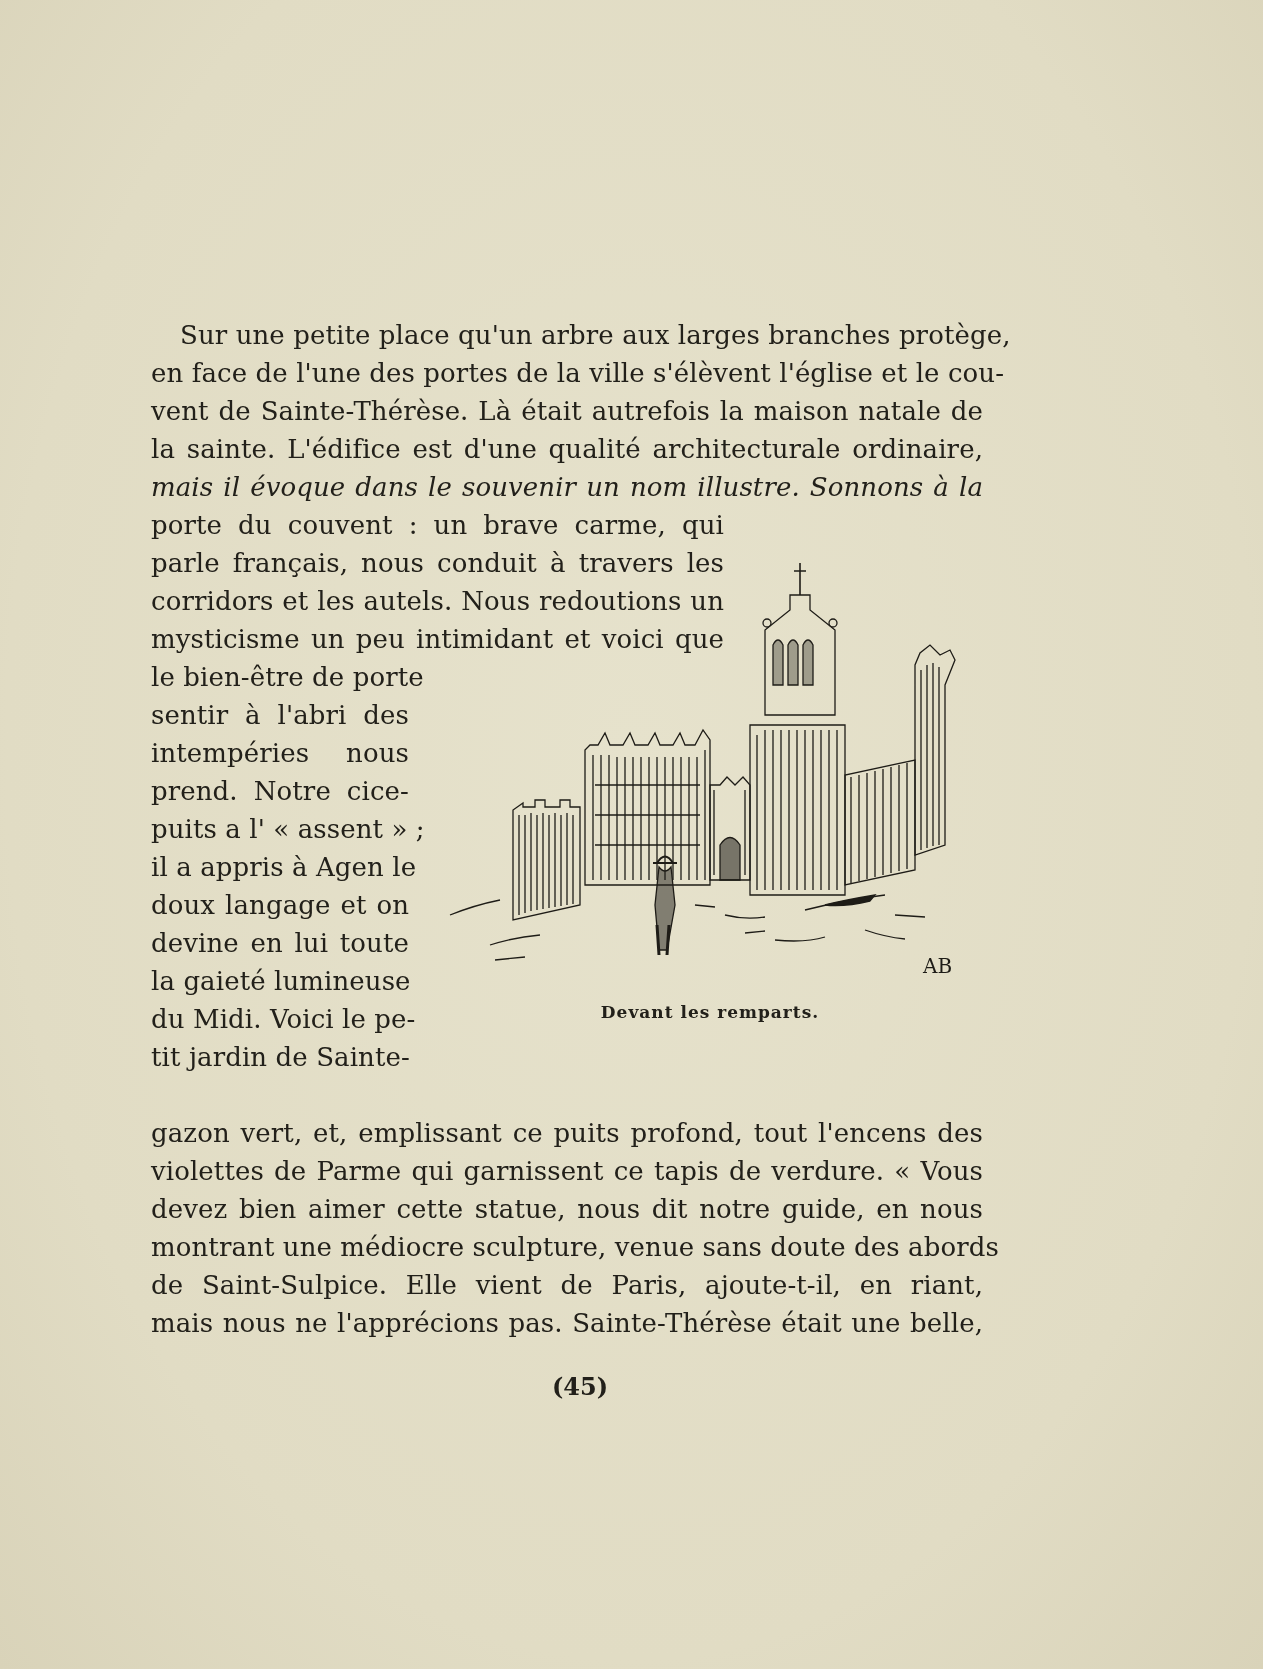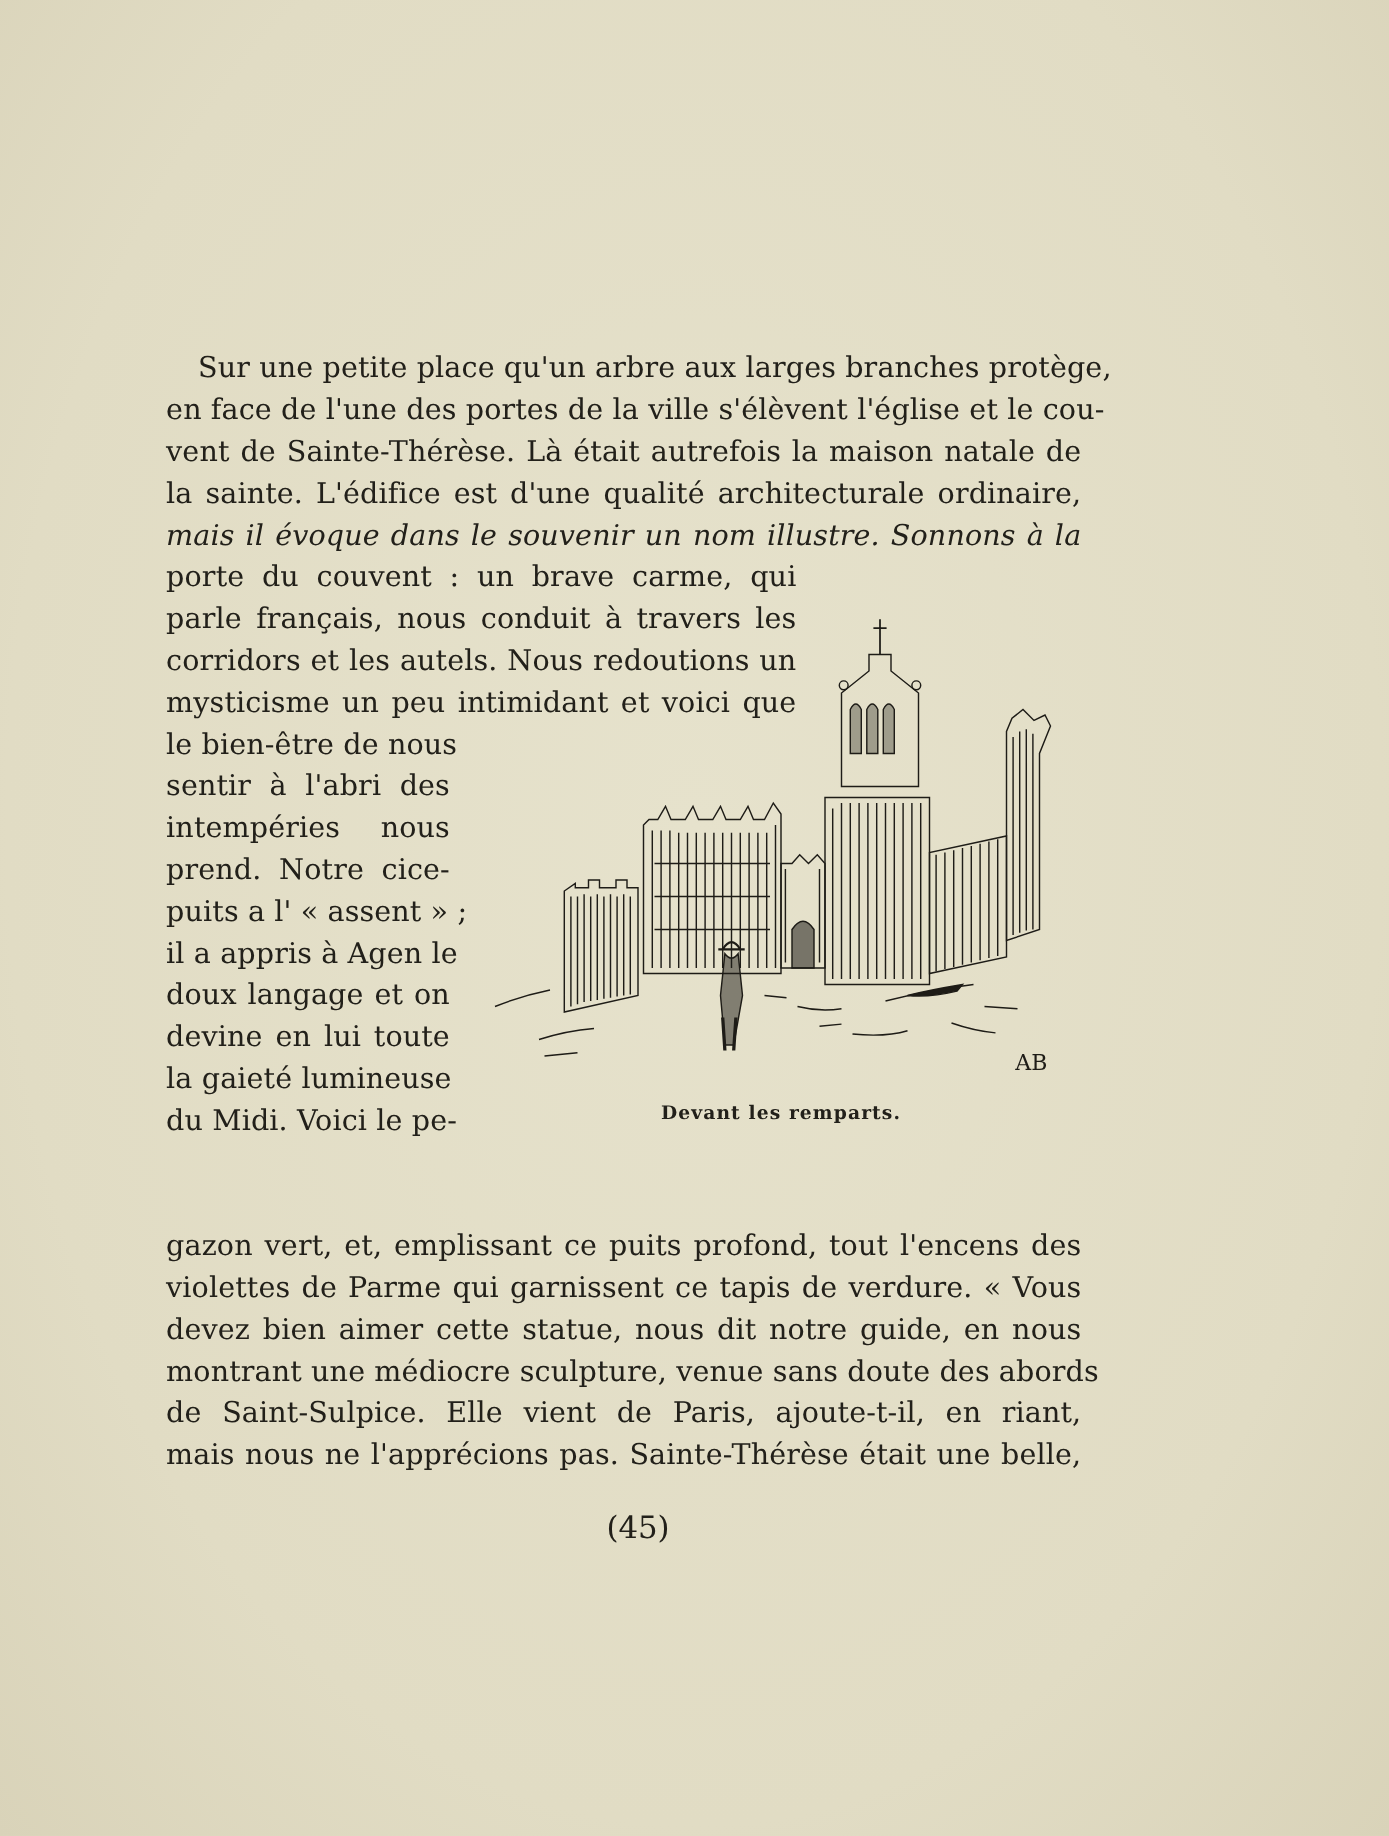--- a/index.html
+++ b/index.html
@@ -28,49 +28,50 @@
     .narrow { left: 151px; width: 258px; }
     .indent { left: 180px; width: 803px; }
     .illus { position: absolute; left: 445px; top: 545px; width: 545px; height: 450px; }
     .caption {
       position: absolute; left: 560px; top: 1002px; width: 300px;
       text-align: center; font-weight: bold;
       font-size: 17px; letter-spacing: 1px;
     }
     .pagenum {
       position: absolute; left: 520px; top: 1372px; width: 120px; text-align: center;
-      font-size: 28px; font-weight: normal;
+      font-size: 24px; font-weight: bold;
     }
   </style>
 </head>
 <body>
 
 <div class="page">
 
   <div class="line indent" style="top:316px;">Sur une petite place qu'un arbre aux larges branches protège,</div>
   <div class="line full" style="top:354px;">en face de l'une des portes de la ville s'élèvent l'église et le cou-</div>
   <div class="line full" style="top:392px;">vent de Sainte-Thérèse. Là était autrefois la maison natale de</div>
   <div class="line full" style="top:430px;">la sainte. L'édifice est d'une qualité architecturale ordinaire,</div>
   <div class="line full" style="top:468px;font-style:italic;">mais il évoque dans le souvenir un nom illustre. Sonnons à la</div>
 
   <div class="line mid" style="top:506px;">porte du couvent : un brave carme, qui</div>
   <div class="line mid" style="top:544px;">parle français, nous conduit à travers les</div>
   <div class="line mid" style="top:582px;">corridors et les autels. Nous redoutions un</div>
   <div class="line mid" style="top:620px;">mysticisme un peu intimidant et voici que</div>
 
-  <div class="line narrow" style="top:658px;">le bien-être de nous</div>
+  <div class="line narrow" style="top:658px;">le bien-être de porte</div>
   <div class="line narrow" style="top:696px;">sentir à l'abri des</div>
   <div class="line narrow" style="top:734px;">intempéries nous</div>
   <div class="line narrow" style="top:772px;">prend. Notre cice-</div>
   <div class="line narrow" style="top:810px;">puits a l' « assent » ;</div>
   <div class="line narrow" style="top:848px;">il a appris à Agen le</div>
   <div class="line narrow" style="top:886px;">doux langage et on</div>
   <div class="line narrow" style="top:924px;">devine en lui toute</div>
   <div class="line narrow" style="top:962px;">la gaieté lumineuse</div>
   <div class="line narrow" style="top:1000px;">du Midi. Voici le pe-</div>
+  <div class="line narrow" style="top:1038px;">tit jardin de Sainte-</div>
 
   <div class="line full" style="top:1114px;">gazon vert, et, emplissant ce puits profond, tout l'encens des</div>
   <div class="line full" style="top:1152px;">violettes de Parme qui garnissent ce tapis de verdure. « Vous</div>
   <div class="line full" style="top:1190px;">devez bien aimer cette statue, nous dit notre guide, en nous</div>
   <div class="line full" style="top:1228px;">montrant une médiocre sculpture, venue sans doute des abords</div>
   <div class="line full" style="top:1266px;">de Saint-Sulpice. Elle vient de Paris, ajoute-t-il, en riant,</div>
   <div class="line full" style="top:1304px;">mais nous ne l'apprécions pas. Sainte-Thérèse était une belle,</div>
 
   <svg class="illus" viewBox="0 0 545 450">
     <g stroke="#1e1c17" fill="none" stroke-width="1.3">

